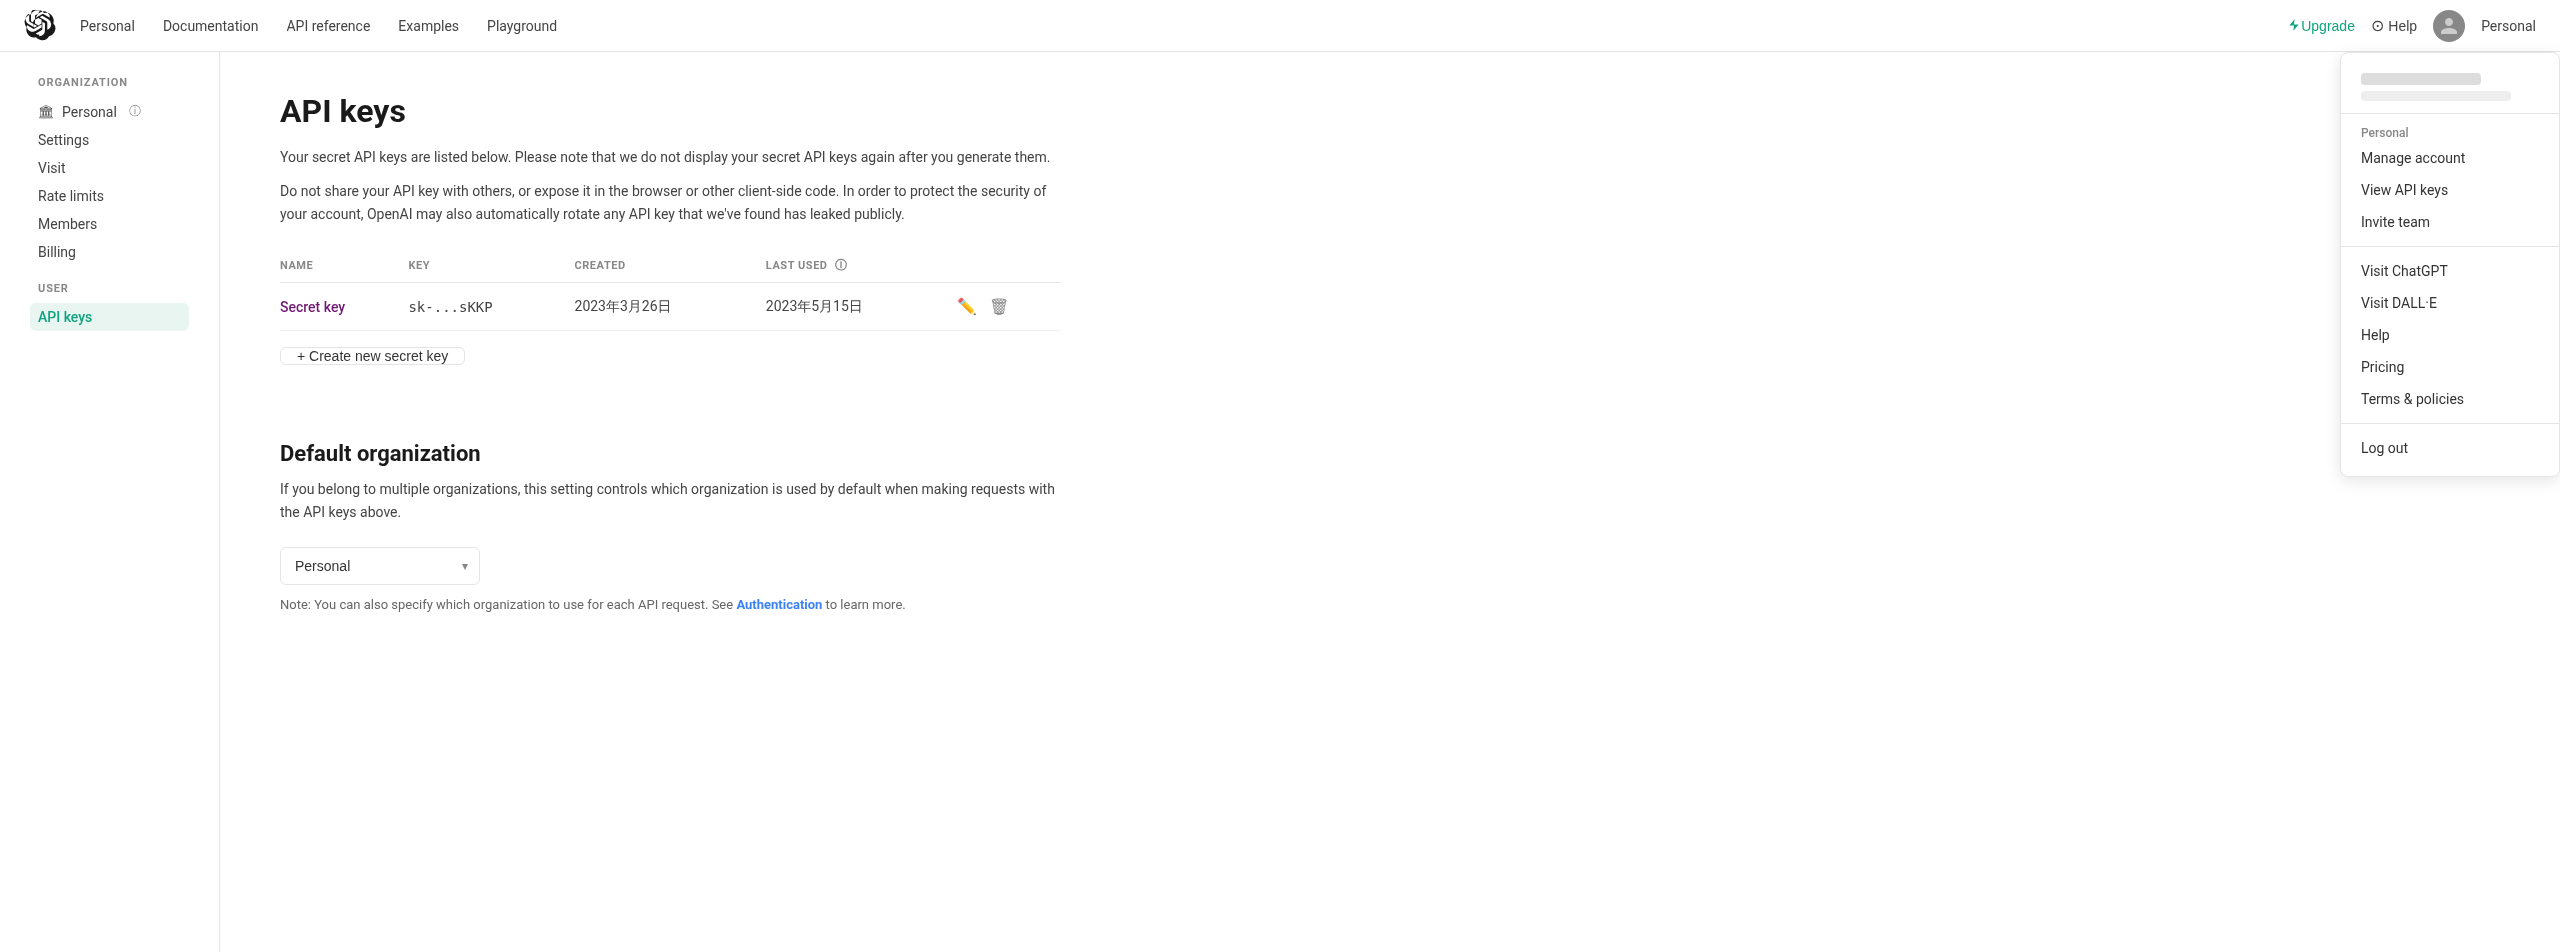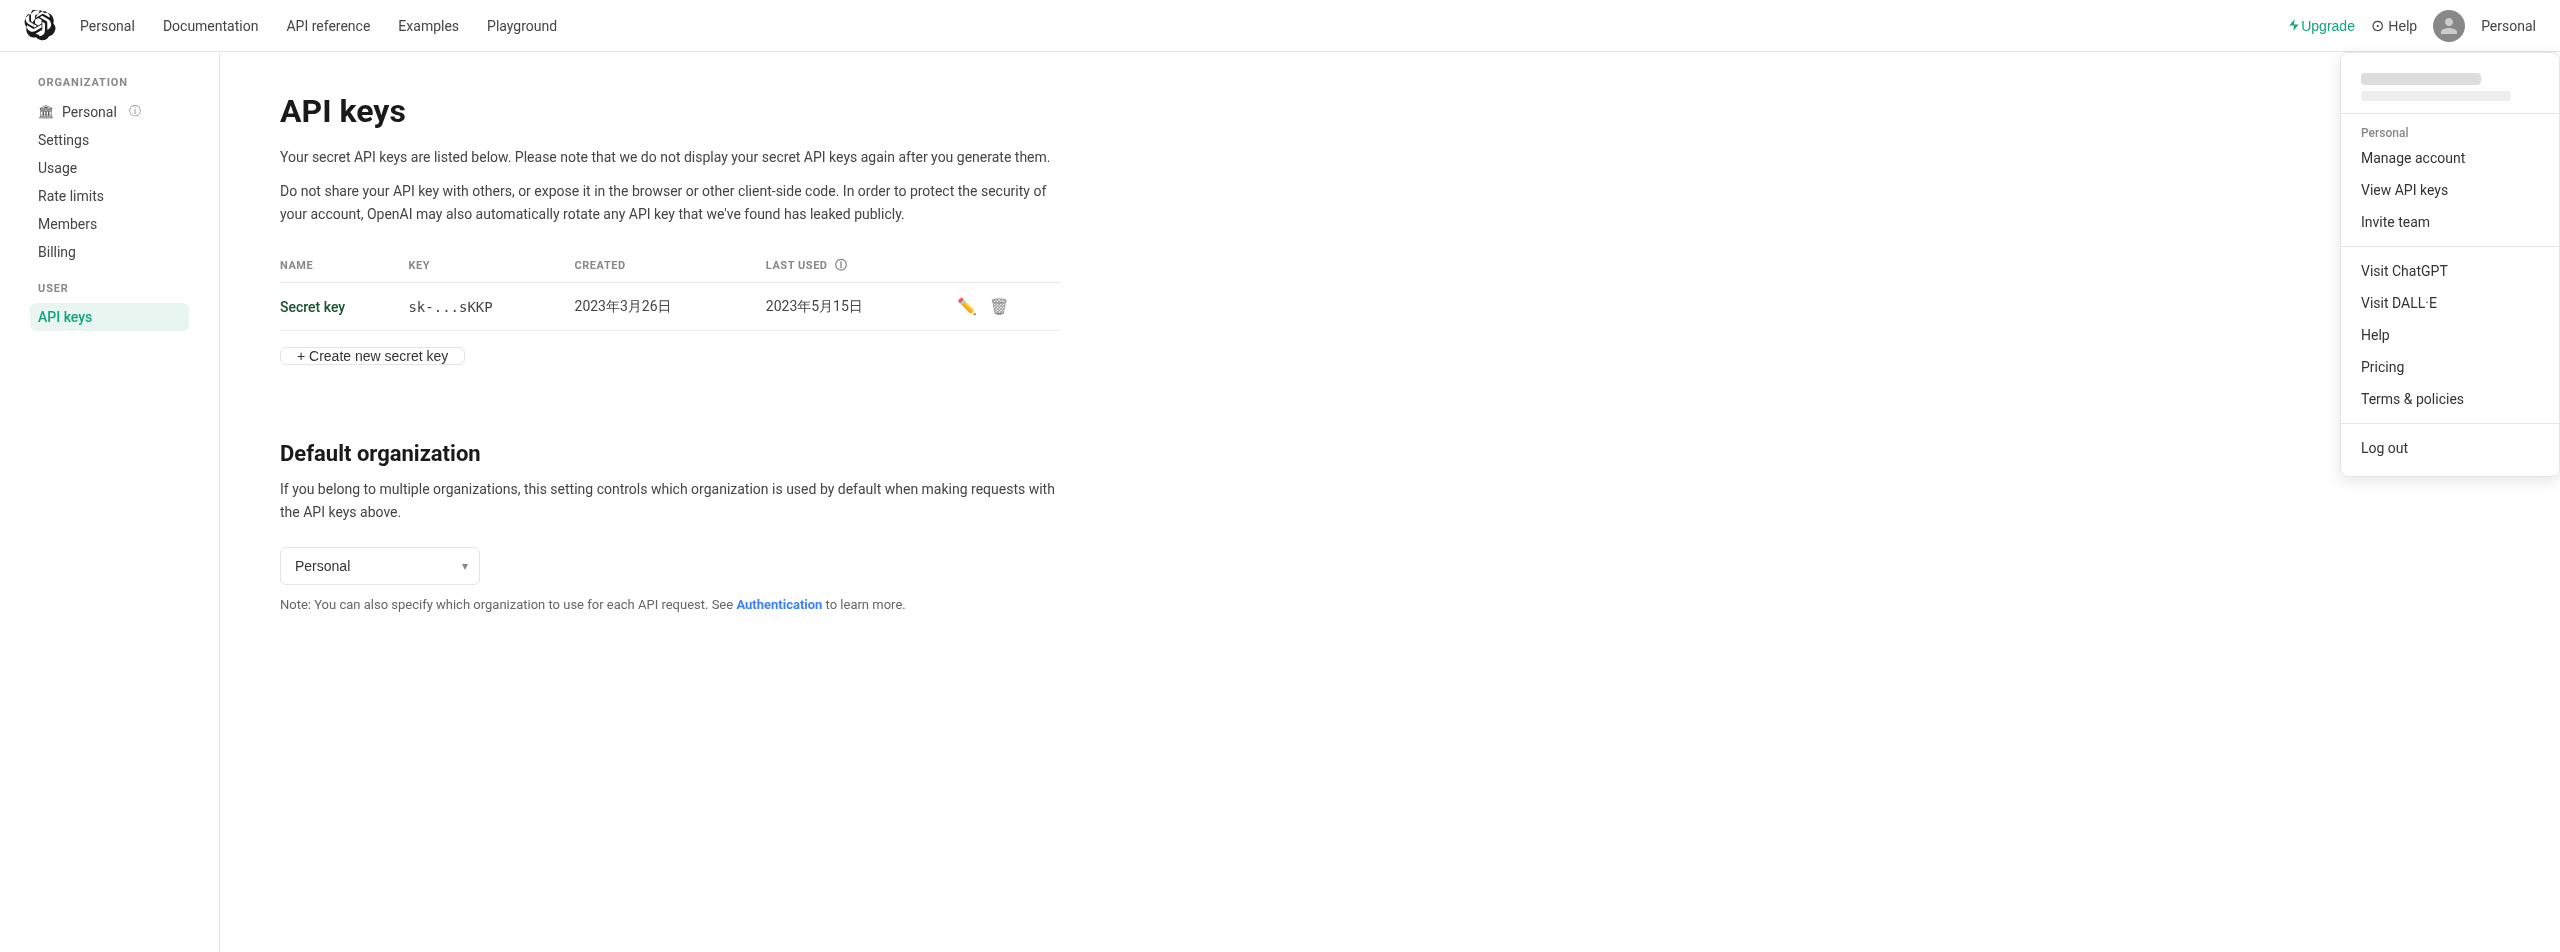--- a/index.html
+++ b/index.html
@@ -43,21 +43,21 @@
 
     
     .main { margin-left: 220px; flex: 1; padding: 40px 60px; max-width: 900px; }
     h1 { font-size: 32px; font-weight: 700; margin-bottom: 16px; }
     .description { color: #444; line-height: 1.6; margin-bottom: 12px; font-size: 14px; }
 
     
     .keys-table { width: 100%; border-collapse: collapse; margin-top: 24px; }
     .keys-table th { text-align: left; font-size: 11px; font-weight: 700; color: #888; letter-spacing: 0.05em; text-transform: uppercase; padding: 8px 0; border-bottom: 1px solid #e5e5e5; }
     .keys-table td { padding: 14px 0; border-bottom: 1px solid #f0f0f0; font-size: 14px; color: #444; vertical-align: middle; }
-    .keys-table td:first-child { color: #14532d; font-weight: 500; }
+    .keys-table td:first-child { color: #701a75; font-weight: 500; }
     .key-value { font-family: monospace; color: #666; }
     .action-icons { display: flex; gap: 12px; align-items: center; }
     .action-icon { cursor: pointer; color: #888; font-size: 16px; }
     .info-icon { font-size: 12px; color: #888; margin-left: 4px; cursor: help; }
 
     
     .create-btn {
       display: inline-flex; align-items: center; gap: 6px;
       margin-top: 16px; padding: 0 16px; border: 1px solid #e5e5e5;
       border-radius: 6px; background: #fff; cursor: pointer; font-size: 14px; color: #333;
@@ -134,21 +134,21 @@
 
     <div class="sidebar-item">
       <span class="sidebar-item-icon">🏛</span>
       <span>Personal</span>
       <span style="margin-left:4px; font-size:12px; color:#888;">ⓘ</span>
     </div>
     <div class="sidebar-item">
       <span>Settings</span>
     </div>
     <div class="sidebar-item">
-      <span>Usage</span>
+      <span>Visit</span>
     </div>
     <div class="sidebar-item">
       <span>Rate limits</span>
     </div>
     <div class="sidebar-item">
       <span>Members</span>
     </div>
     <div class="sidebar-item">
       <span>Billing</span>
     </div>

